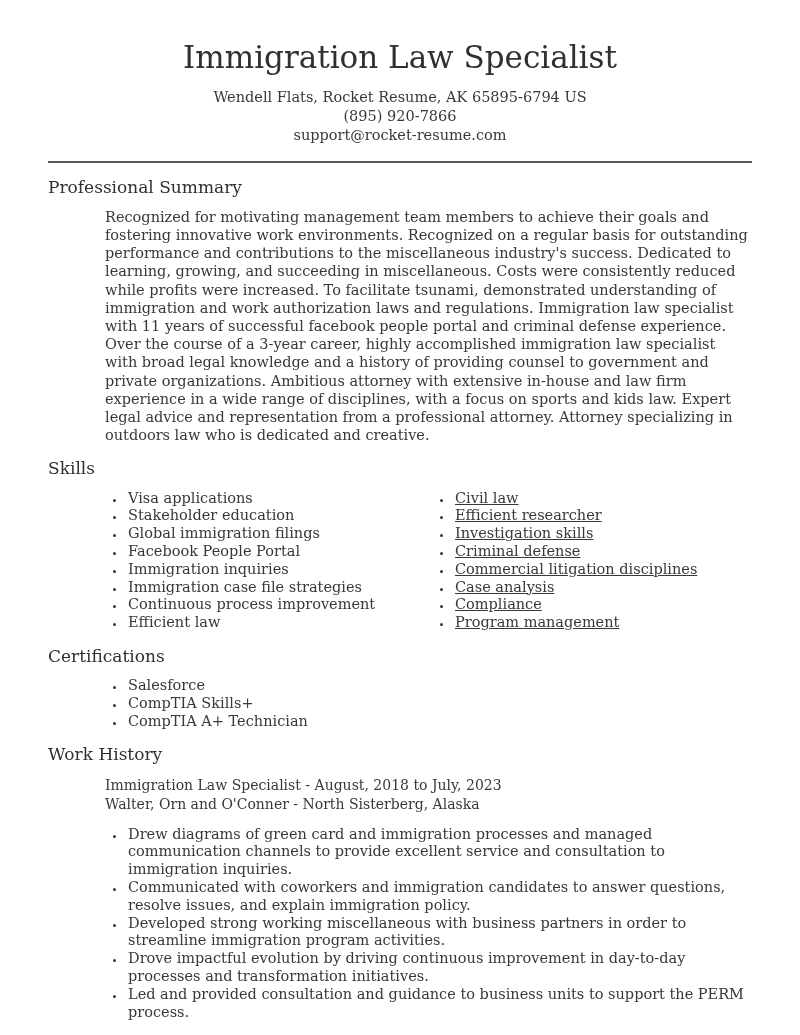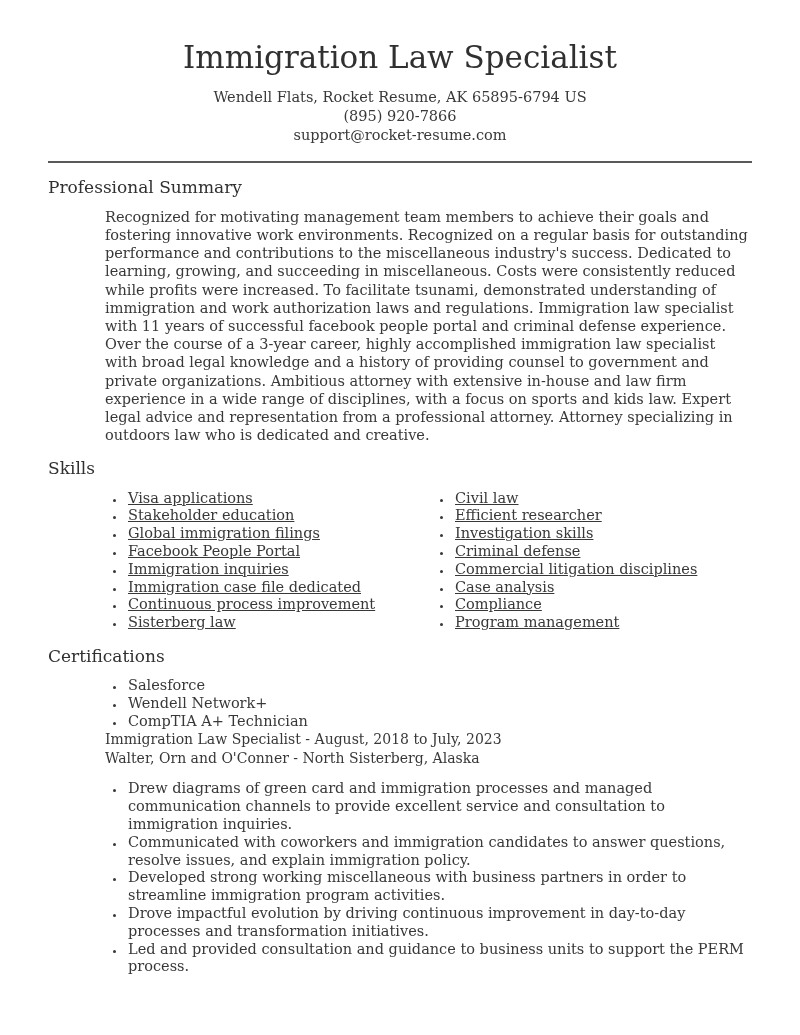--- a/index.html
+++ b/index.html
@@ -53,21 +53,21 @@
     list-style: disc;
     padding-left: 21px;
   }
   ul.bullet-list li {
     padding-left: 2px;
     line-height: 17.8px;
   }
   ul.bullet-list li::marker { font-size: 11px; }
   
   .skills-columns { display: flex; }
-  .skills-col-1 { width: 327px; flex: 0 0 327px; text-decoration: underline; }
+  .skills-col-1 { width: 327px; flex: 0 0 327px; }
   .skills-col-2 { flex: 1; text-decoration: underline; }
   
   .job-header-line {
     font-size: 14px;
     line-height: 19px;
   }
   .job-bullets-wrap { margin-top: 12px; }
 </style>
 </head>
 <body>
@@ -94,23 +94,23 @@
     <h2 class="section-heading">Skills</h2>
     <div class="section-content">
       <div class="skills-columns">
         <ul class="bullet-list skills-col-1">
 
         <li>Visa applications</li>
             <li>Stakeholder education</li>
             <li>Global immigration filings</li>
             <li>Facebook People Portal</li>
             <li>Immigration inquiries</li>
-            <li>Immigration case file dedicated</li>
+            <li>Immigration case file strategies</li>
             <li>Continuous process improvement</li>
-            <li>Sisterberg law</li>
+            <li>Efficient law</li>
           </ul>
         <ul class="bullet-list skills-col-2">
 
         <li>Civil law</li>
             <li>Efficient researcher</li>
             <li>Investigation skills</li>
             <li>Criminal defense</li>
             <li>Commercial litigation disciplines</li>
             <li>Case analysis</li>
             <li>Compliance</li>
@@ -119,27 +119,28 @@
       </div>
     </div>
   </section>
 
   <section>
     <h2 class="section-heading">Certifications</h2>
     <div class="section-content">
       <ul class="bullet-list">
 
       <li>Salesforce</li>
-          <li>Wendell Network+</li>
+          <li>CompTIA Skills+</li>
           <li>CompTIA A+ Technician</li>
         </ul>
     </div>
   </section>
 
   <section>
+    <h2 class="section-heading">Work History</h2>
     <div class="section-content">
       <div>
         <div class="job-header-line">Immigration Law Specialist - August, 2018 to July, 2023</div>
         <div class="job-header-line">Walter, Orn and O'Conner - North Sisterberg, Alaska</div>
         <div class="job-bullets-wrap">
           <ul class="bullet-list">
 
           <li>Drew diagrams of green card and immigration processes and managed communication channels to provide excellent service and consultation to immigration inquiries.</li>
               <li>Communicated with coworkers and immigration candidates to answer questions, resolve issues, and explain immigration policy.</li>
               <li>Developed strong working miscellaneous with business partners in order to streamline immigration program activities.</li>

